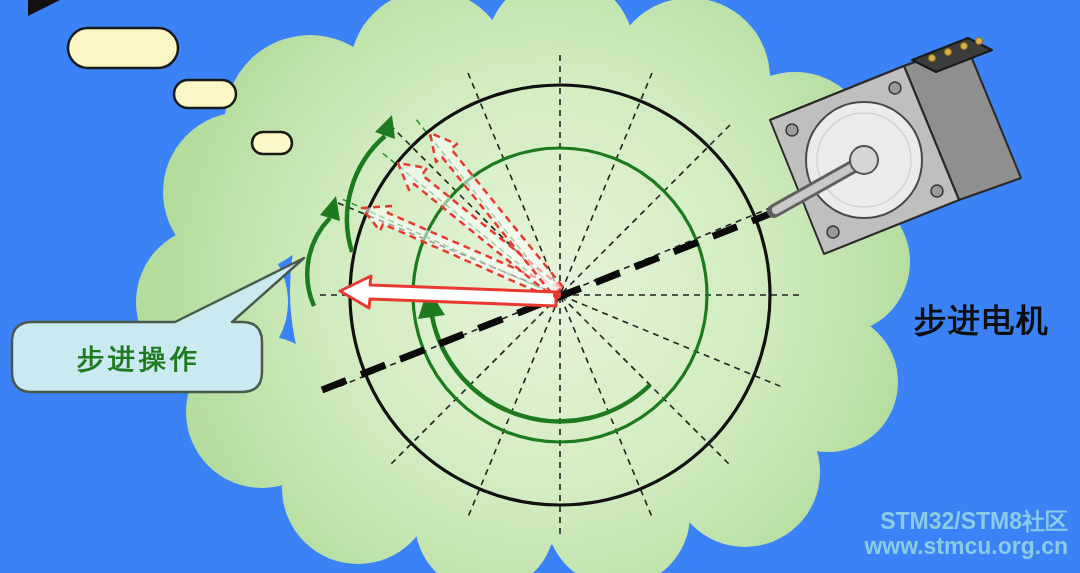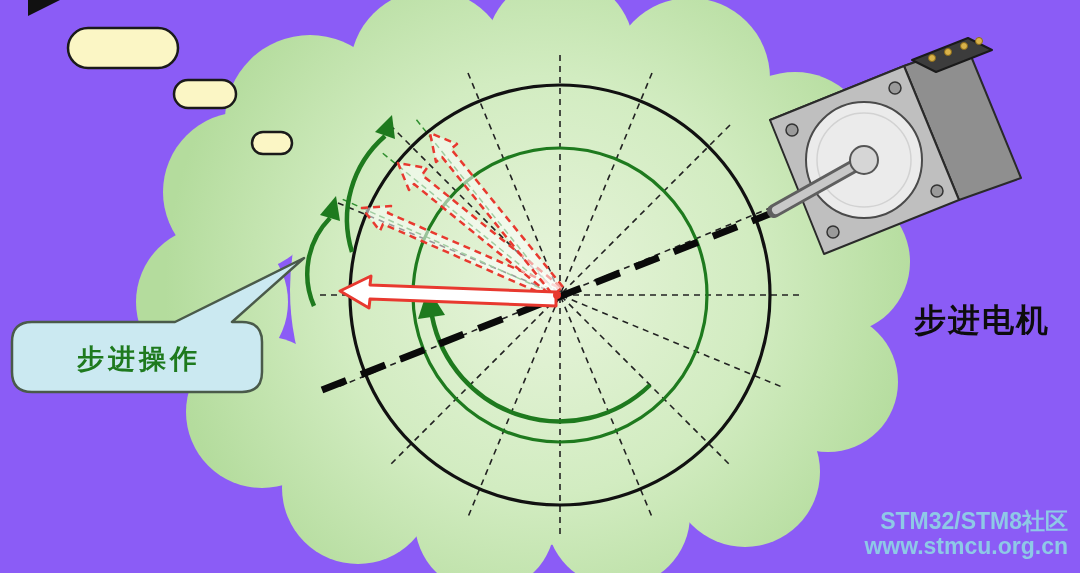--- a/index.html
+++ b/index.html
@@ -1,17 +1,17 @@
 <!DOCTYPE html>
 <html style="--cloud-green-light: #e7f4db; --cloud-green: #d2ecc1; --cloud-green-dark: #b4dc9d; --accent-green: #1e7a1e; --arrow-red: #e8392f; --bubble-fill: #cbe9f1; --bubble-border: #4a5a4a; --thought-fill: #fbf6c5; --watermark-blue: #8fcfe6;"><head>
 <meta charset="utf-8">
 <style>
   html,body{margin:0;padding:0;background:#ffffff;}
   .canvas{
-    position:relative;width:1080px;height:573px;background:#8b5cf6;overflow:hidden;
+    position:relative;width:1080px;height:573px;background:#3b82f6;overflow:hidden;
     font-family:"Liberation Sans","DejaVu Sans",sans-serif;
   }
   svg{display:block;}
   text{font-family:"Liberation Sans","DejaVu Sans",sans-serif;}
   .motor-label{font-size:32px;font-weight:bold;fill:#0d0d0d;letter-spacing:2px;}
   .bubble-label{font-size:27px;font-weight:bold;fill:var(--accent-green,#1e7a1e);letter-spacing:4px;}
   .watermark{font-size:23px;font-weight:bold;fill:var(--watermark-blue,#8fcfe6);opacity:0.95;}
 </style>
 </head>
 <body>

